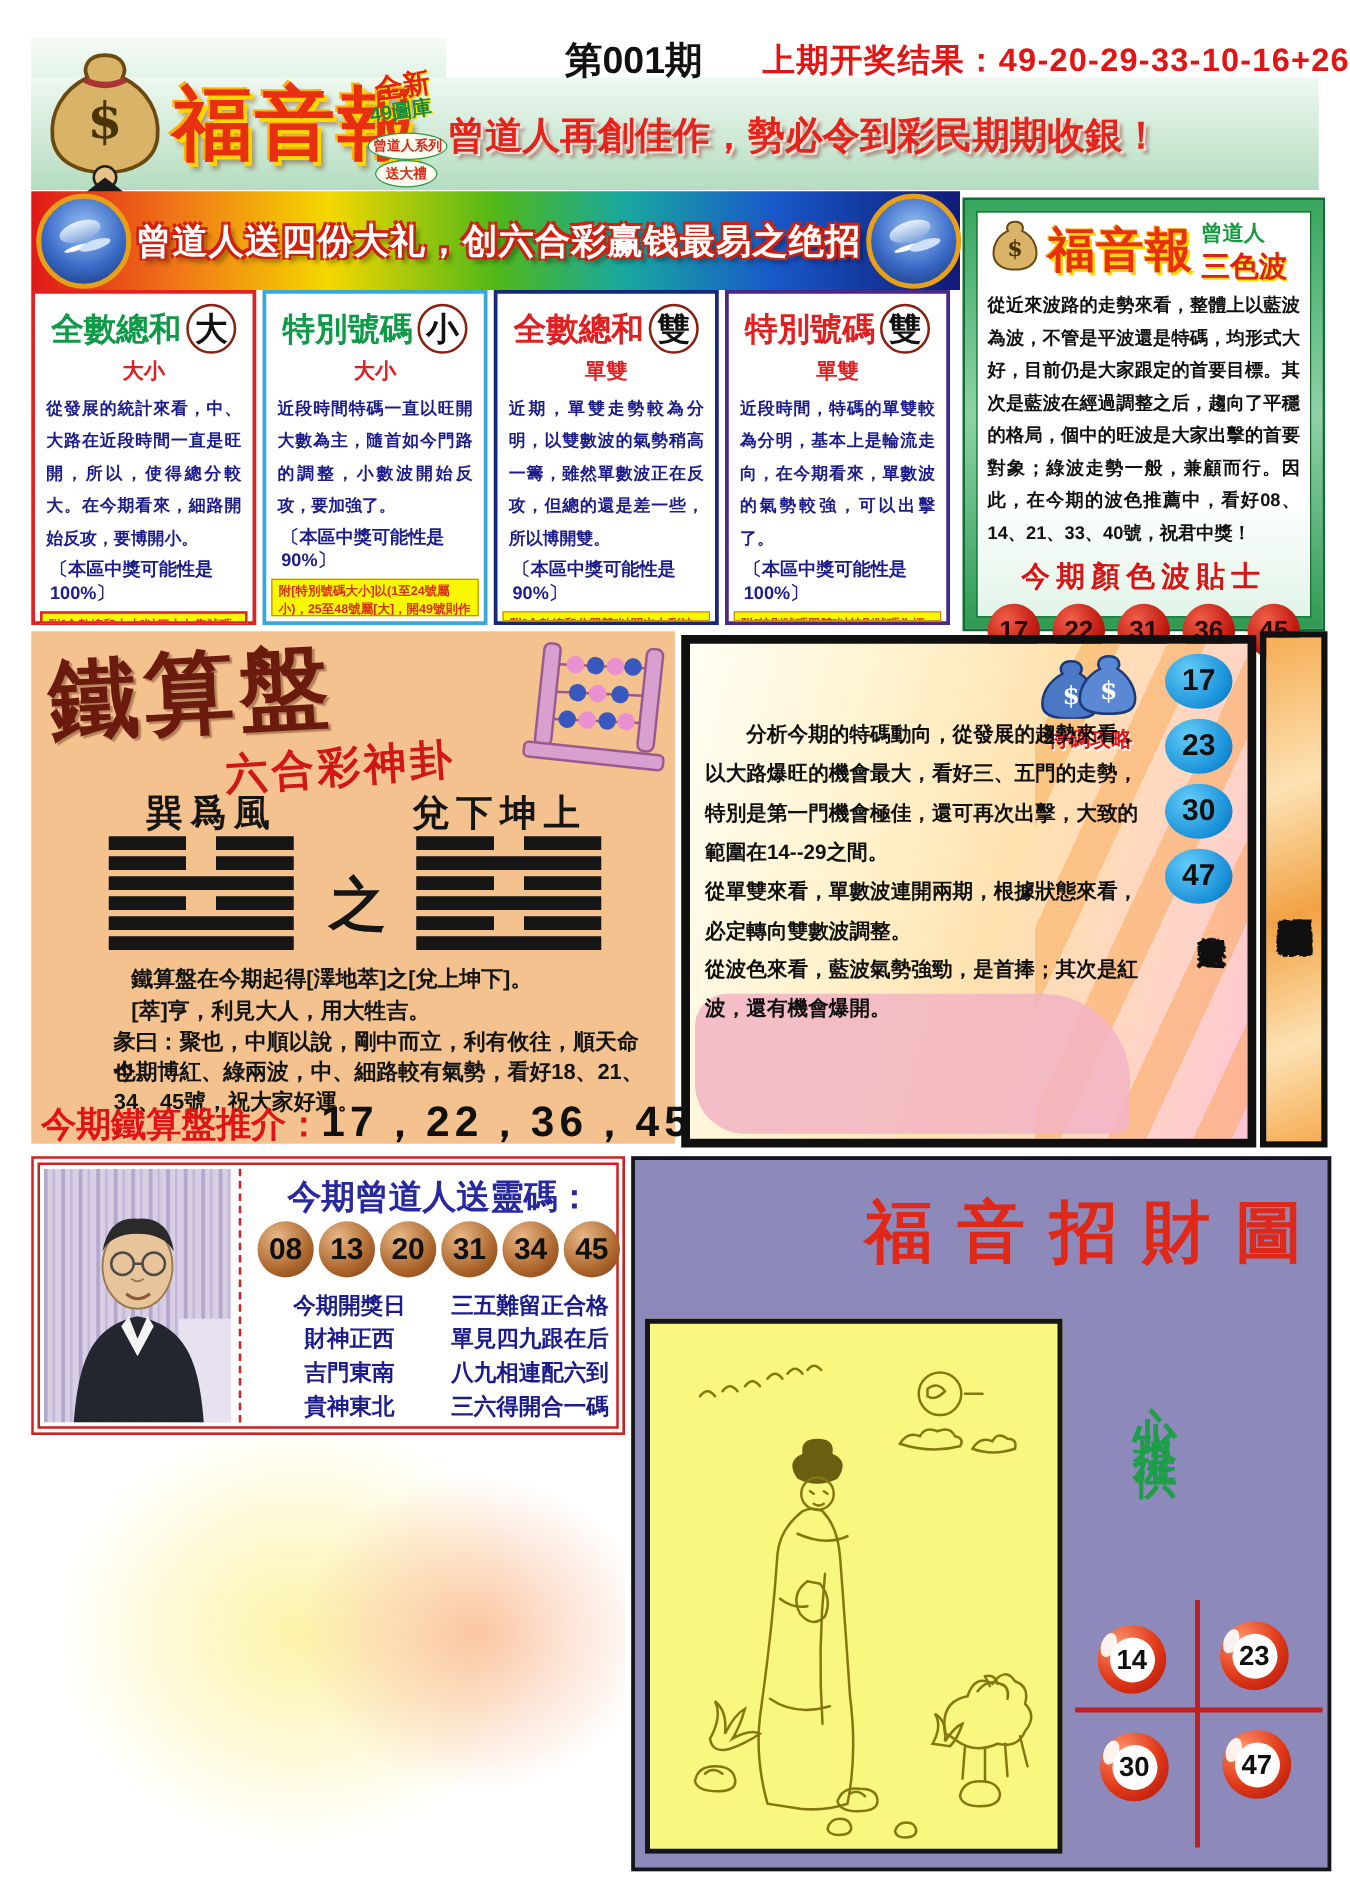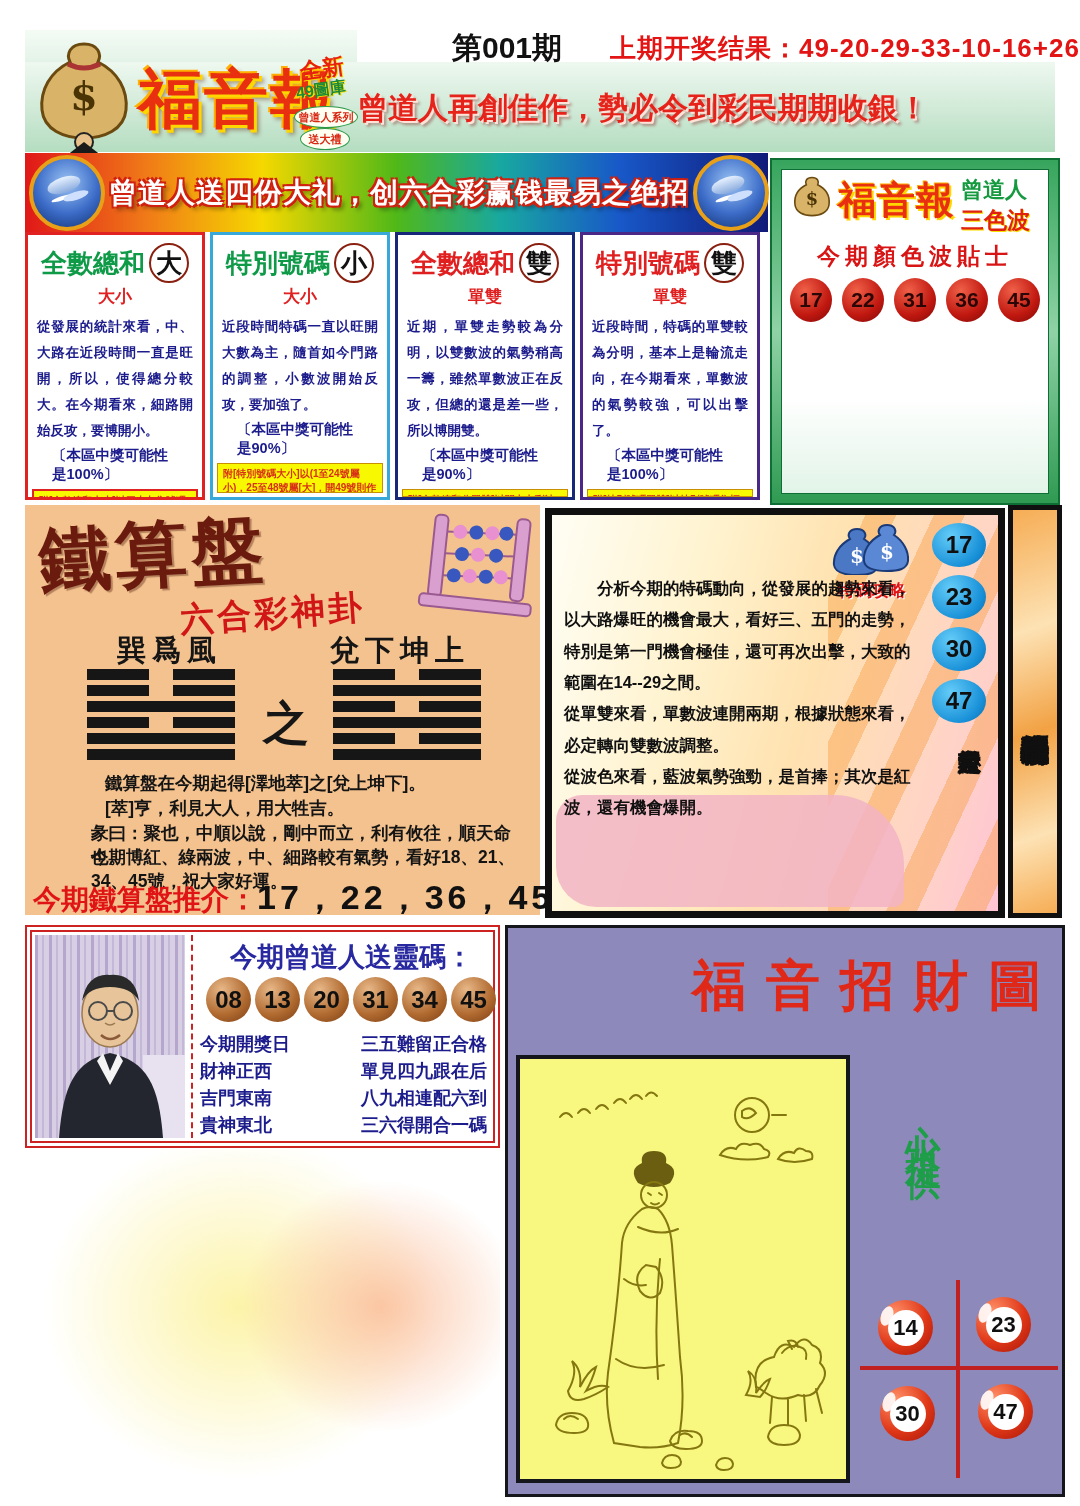--- a/index.html
+++ b/index.html
@@ -46,35 +46,35 @@
   #col-2{left:395px;border:3px solid #182878;}
   #col-3{left:580px;border:3px solid #4a2888;}
   .tip-head{display:flex;align-items:center;justify-content:center;gap:4px;padding-top:8px;}
   .tip-title{font-size:26px;font-weight:900;}
   .t-green{color:#0f9a48;}
   .t-red{color:#e02020;}
   .tip-circle{width:36px;height:36px;border:2px solid #8a2010;border-radius:50%;flex:0 0 auto;
     font-size:26px;font-weight:900;color:#111;display:flex;align-items:center;justify-content:center;}
   .tip-sub{text-align:center;color:#e02020;font-size:17px;font-weight:900;margin-top:2px;}
   .tip-body{padding:6px 9px 0 9px;font-size:13.5px;font-weight:600;color:#1c1c8c;line-height:1.92;text-align:justify;}
-  .tip-note{padding:2px 24px;font-size:14.5px;font-weight:700;color:#1c1c8c;}
+  .tip-note{padding:2px 12px;font-size:14.5px;font-weight:700;color:#1c1c8c;}
   .tip-fine{margin:3px 4px 4px 4px;background:#f8f800;border:1px solid #c89000;color:#d83018;
     font-size:10px;font-weight:700;line-height:1.4;padding:3px 5px;height:48px;overflow:hidden;}
   #col-0 .tip-fine{border:2px solid #e02222;}
 
   
   #color-panel{left:770px;top:158px;width:290px;height:347px;box-sizing:border-box;padding:9px;
     background:linear-gradient(180deg,#37a55d,#8fd2a6 50%,#2f9a52);border:2px solid #0f6e34;}
   #color-inner{width:100%;height:100%;box-sizing:border-box;background:linear-gradient(180deg,#ffffff 70%,#e2f4e8);
     border:1px solid #0f6e34;padding:5px 8px;}
   #cp-head{display:flex;align-items:flex-start;gap:4px;}
   #cp-logo{font-size:38px;font-weight:900;color:#e83010;letter-spacing:1px;
     text-shadow:2px 2px 0 #ffd700,-1px -1px 0 #ffb000;}
   #cp-tags{display:flex;flex-direction:column;margin-left:2px;}
-  #cp-tag-top{font-size:22px;font-weight:900;color:#159a40;}
+  #cp-tag-top{font-size:17px;font-weight:900;color:#159a40;}
   #cp-tag-bottom{font-size:23px;font-weight:900;color:#e02010;text-shadow:1px 1px 0 #f8e000;}
   #cp-body{margin-top:4px;font-size:14.6px;font-weight:600;color:#111;line-height:1.78;text-align:justify;}
   #cp-tips-title{text-align:center;color:#d81414;font-size:23px;font-weight:900;letter-spacing:5px;margin-top:5px;}
   #cp-balls{display:flex;justify-content:center;gap:10px;margin-top:6px;}
   .red-ball{width:44px;height:44px;border-radius:50%;
     background:radial-gradient(circle at 35% 28%,#f06048,#c01810 60%,#7c0806);
     color:#2a0606;font-size:21px;font-weight:900;display:flex;align-items:center;justify-content:center;}
 
   
   #abacus-panel{left:25px;top:505px;width:515px;height:410px;background:#f4c28e;}
@@ -128,21 +128,21 @@
   
   #lingma{left:25px;top:925px;width:475px;height:223px;box-sizing:border-box;background:#fff;
     border:2px solid #cc2222;box-shadow:inset 0 0 0 3px #fff,inset 0 0 0 5px #cc2222;}
   #lm-photo{position:absolute;left:8px;top:8px;width:150px;height:203px;}
   #lm-divider{position:absolute;left:164px;top:8px;width:0;height:203px;border-left:2px dashed #cc2222;}
   #lm-title{position:absolute;left:182px;top:12px;width:285px;text-align:center;font-size:27px;font-weight:900;color:#2828a0;}
   #lm-balls{position:absolute;left:178px;top:50px;width:292px;display:flex;gap:4px;justify-content:center;}
   .brown-ball{width:45px;height:45px;border-radius:50%;
     background:radial-gradient(circle at 35% 28%,#e8b888,#b06a30 58%,#7a3c12);
     color:#101010;font-size:24px;font-weight:900;display:flex;align-items:center;justify-content:center;}
-  .lm-colL{position:absolute;left:173px;top:104px;width:125px;text-align:left;}
+  .lm-colL{position:absolute;left:190px;top:104px;width:125px;text-align:center;}
   .lm-colR{position:absolute;left:322px;top:104px;width:150px;text-align:center;}
   .lm-line{font-size:18px;font-weight:900;color:#1c1c8c;line-height:27px;}
 
   
   #blob{left:25px;top:1150px;width:475px;height:348px;
     background:
       radial-gradient(ellipse 200px 180px at 75% 45%,rgba(250,180,140,.75),rgba(250,180,140,0) 70%),
       radial-gradient(ellipse 260px 230px at 45% 45%,rgba(252,242,160,.9),rgba(252,242,160,0) 75%);}
 
   
@@ -244,20 +244,21 @@
         <svg width="44" height="48" viewBox="0 0 108 118">
           <path d="M54 6 C40 6 36 16 40 24 C20 34 10 52 12 72 C14 92 34 100 54 100 C74 100 94 92 96 72 C98 52 88 34 68 24 C72 16 68 6 54 6 Z" fill="#d9b468" stroke="#6b4a10" stroke-width="4"></path>
           <text x="54" y="74" text-anchor="middle" font-size="44" font-weight="bold" fill="#4a3406" font-family="'DejaVu Serif',serif">$</text>
         </svg>
         <span id="cp-logo">福音報</span>
         <span id="cp-tags">
           <span id="cp-tag-top">曾道人</span>
           <span id="cp-tag-bottom">三色波</span>
         </span>
       </div>
+      <div id="cp-body">從近來波路的走勢來看，整體上以藍波為波，不管是平波還是特碼，均形式大好，目前仍是大家跟定的首要目標。其次是藍波在經過調整之后，趨向了平穩的格局，個中的旺波是大家出擊的首要對象；綠波走勢一般，兼顧而行。因此，在今期的波色推薦中，看好08、14、21、33、40號，祝君中獎！</div>
       <div id="cp-tips-title">今期顏色波貼士</div>
       <div id="cp-balls">
         <span class="red-ball">17</span>
         <span class="red-ball">22</span>
         <span class="red-ball">31</span>
         <span class="red-ball">36</span>
         <span class="red-ball">45</span>
       </div>
     </div>
   </div>

